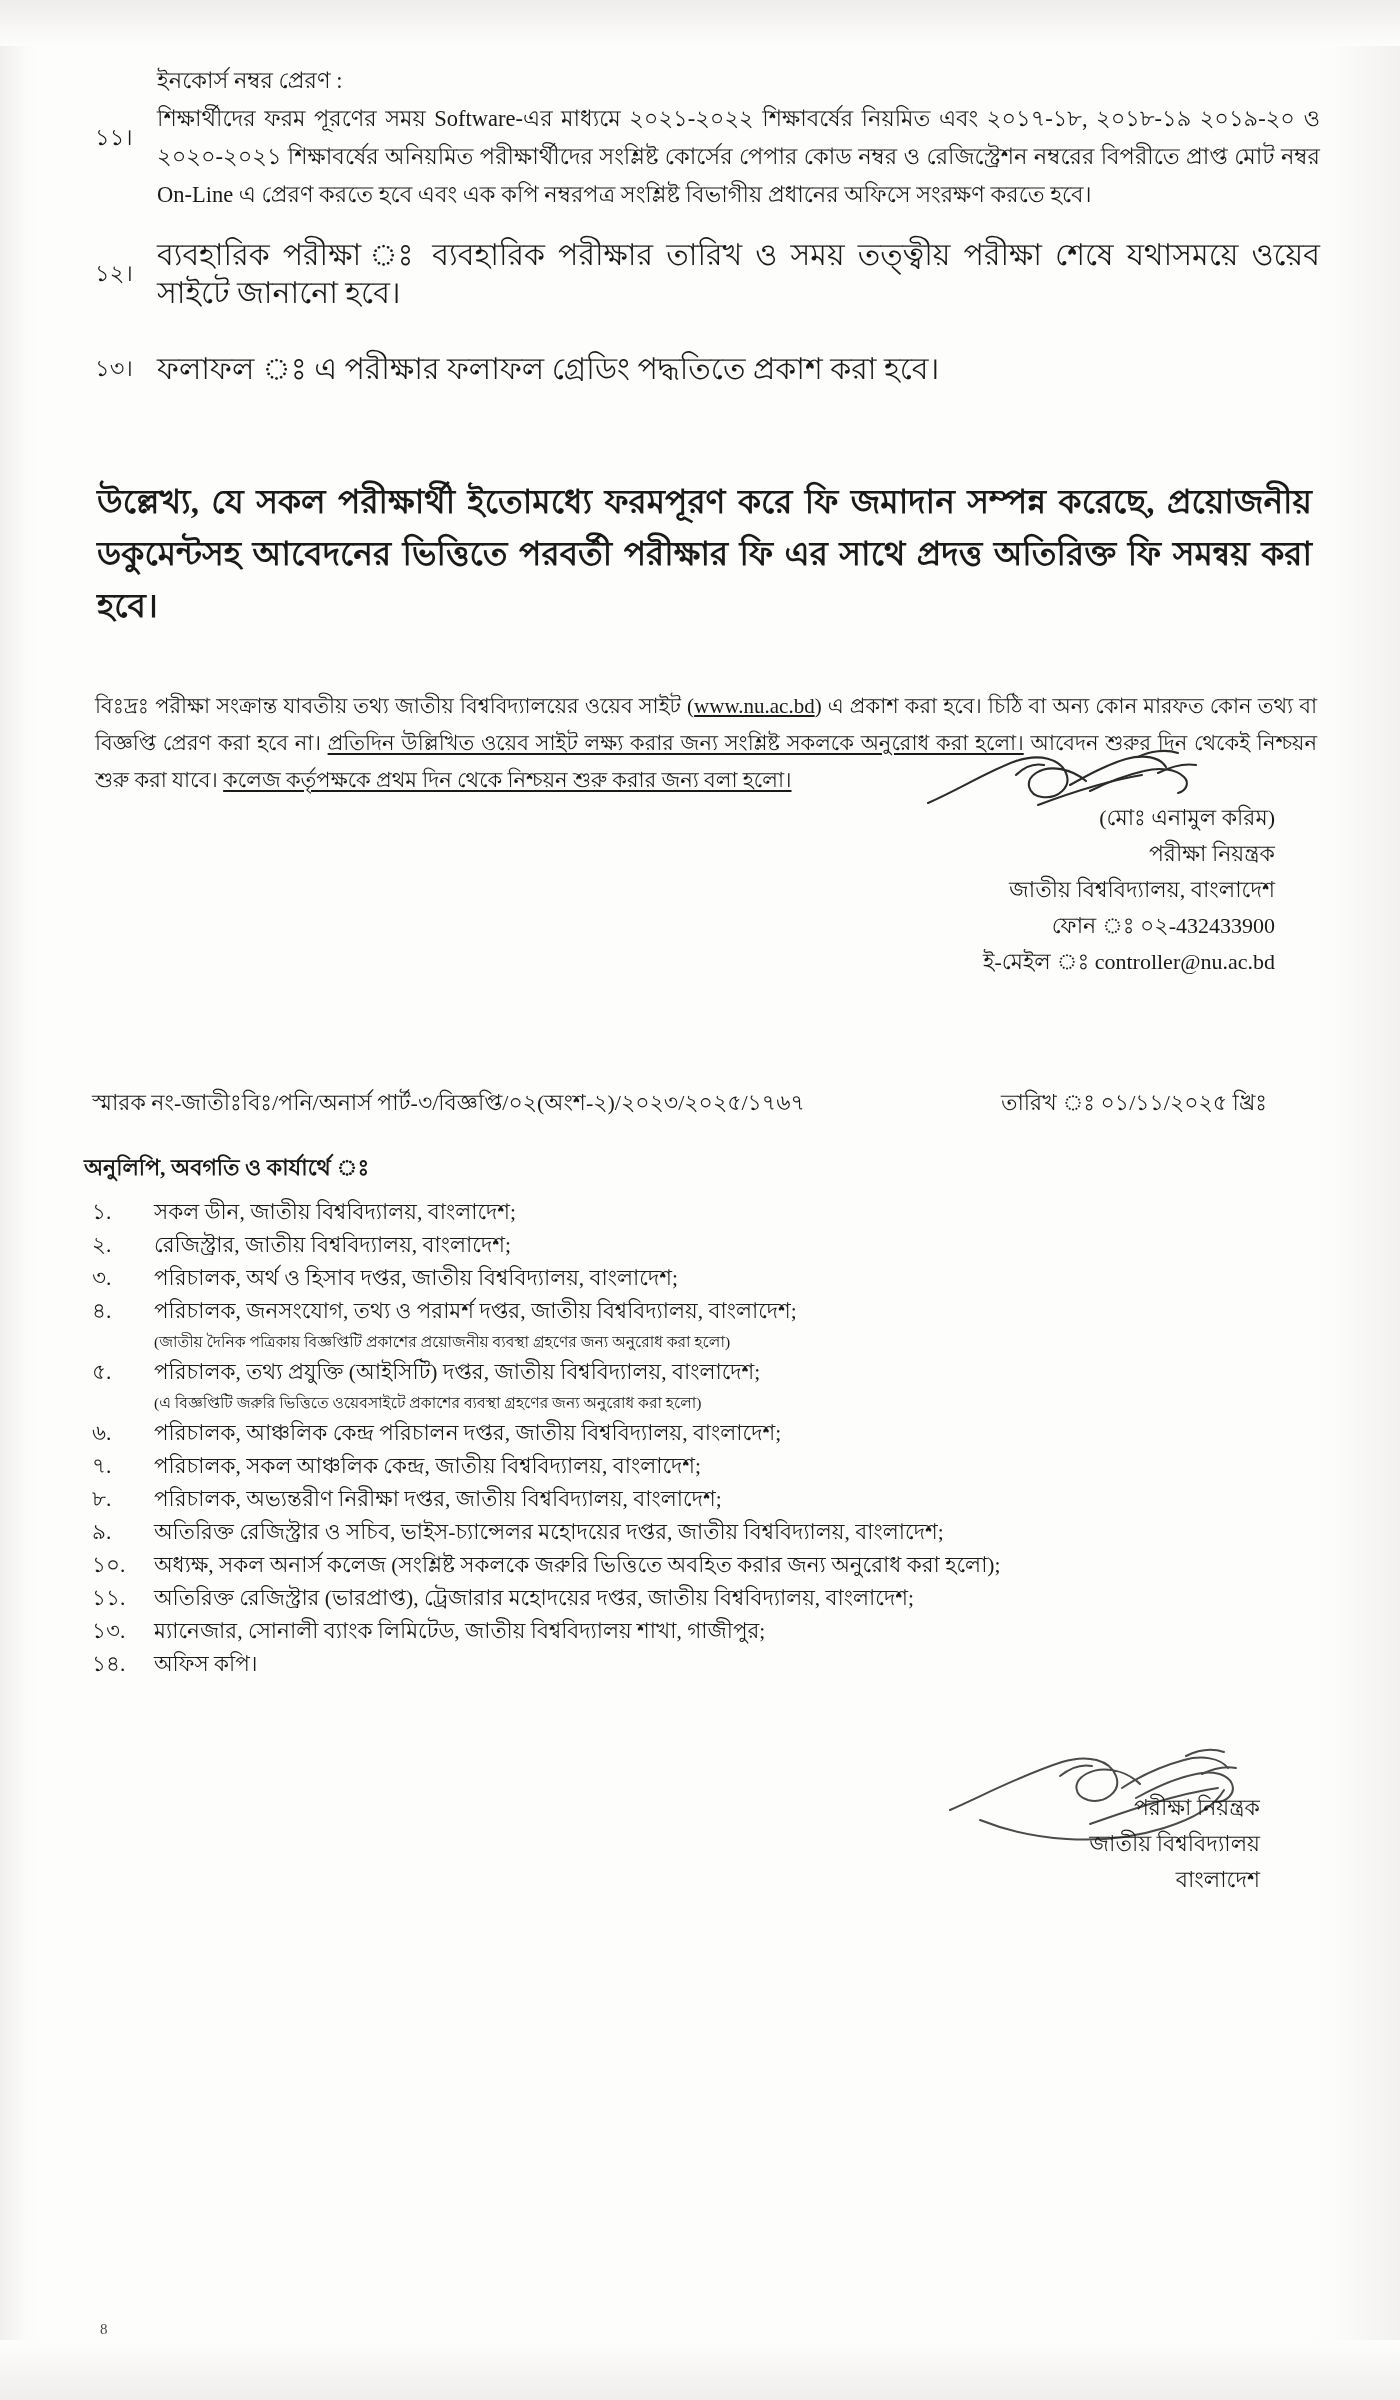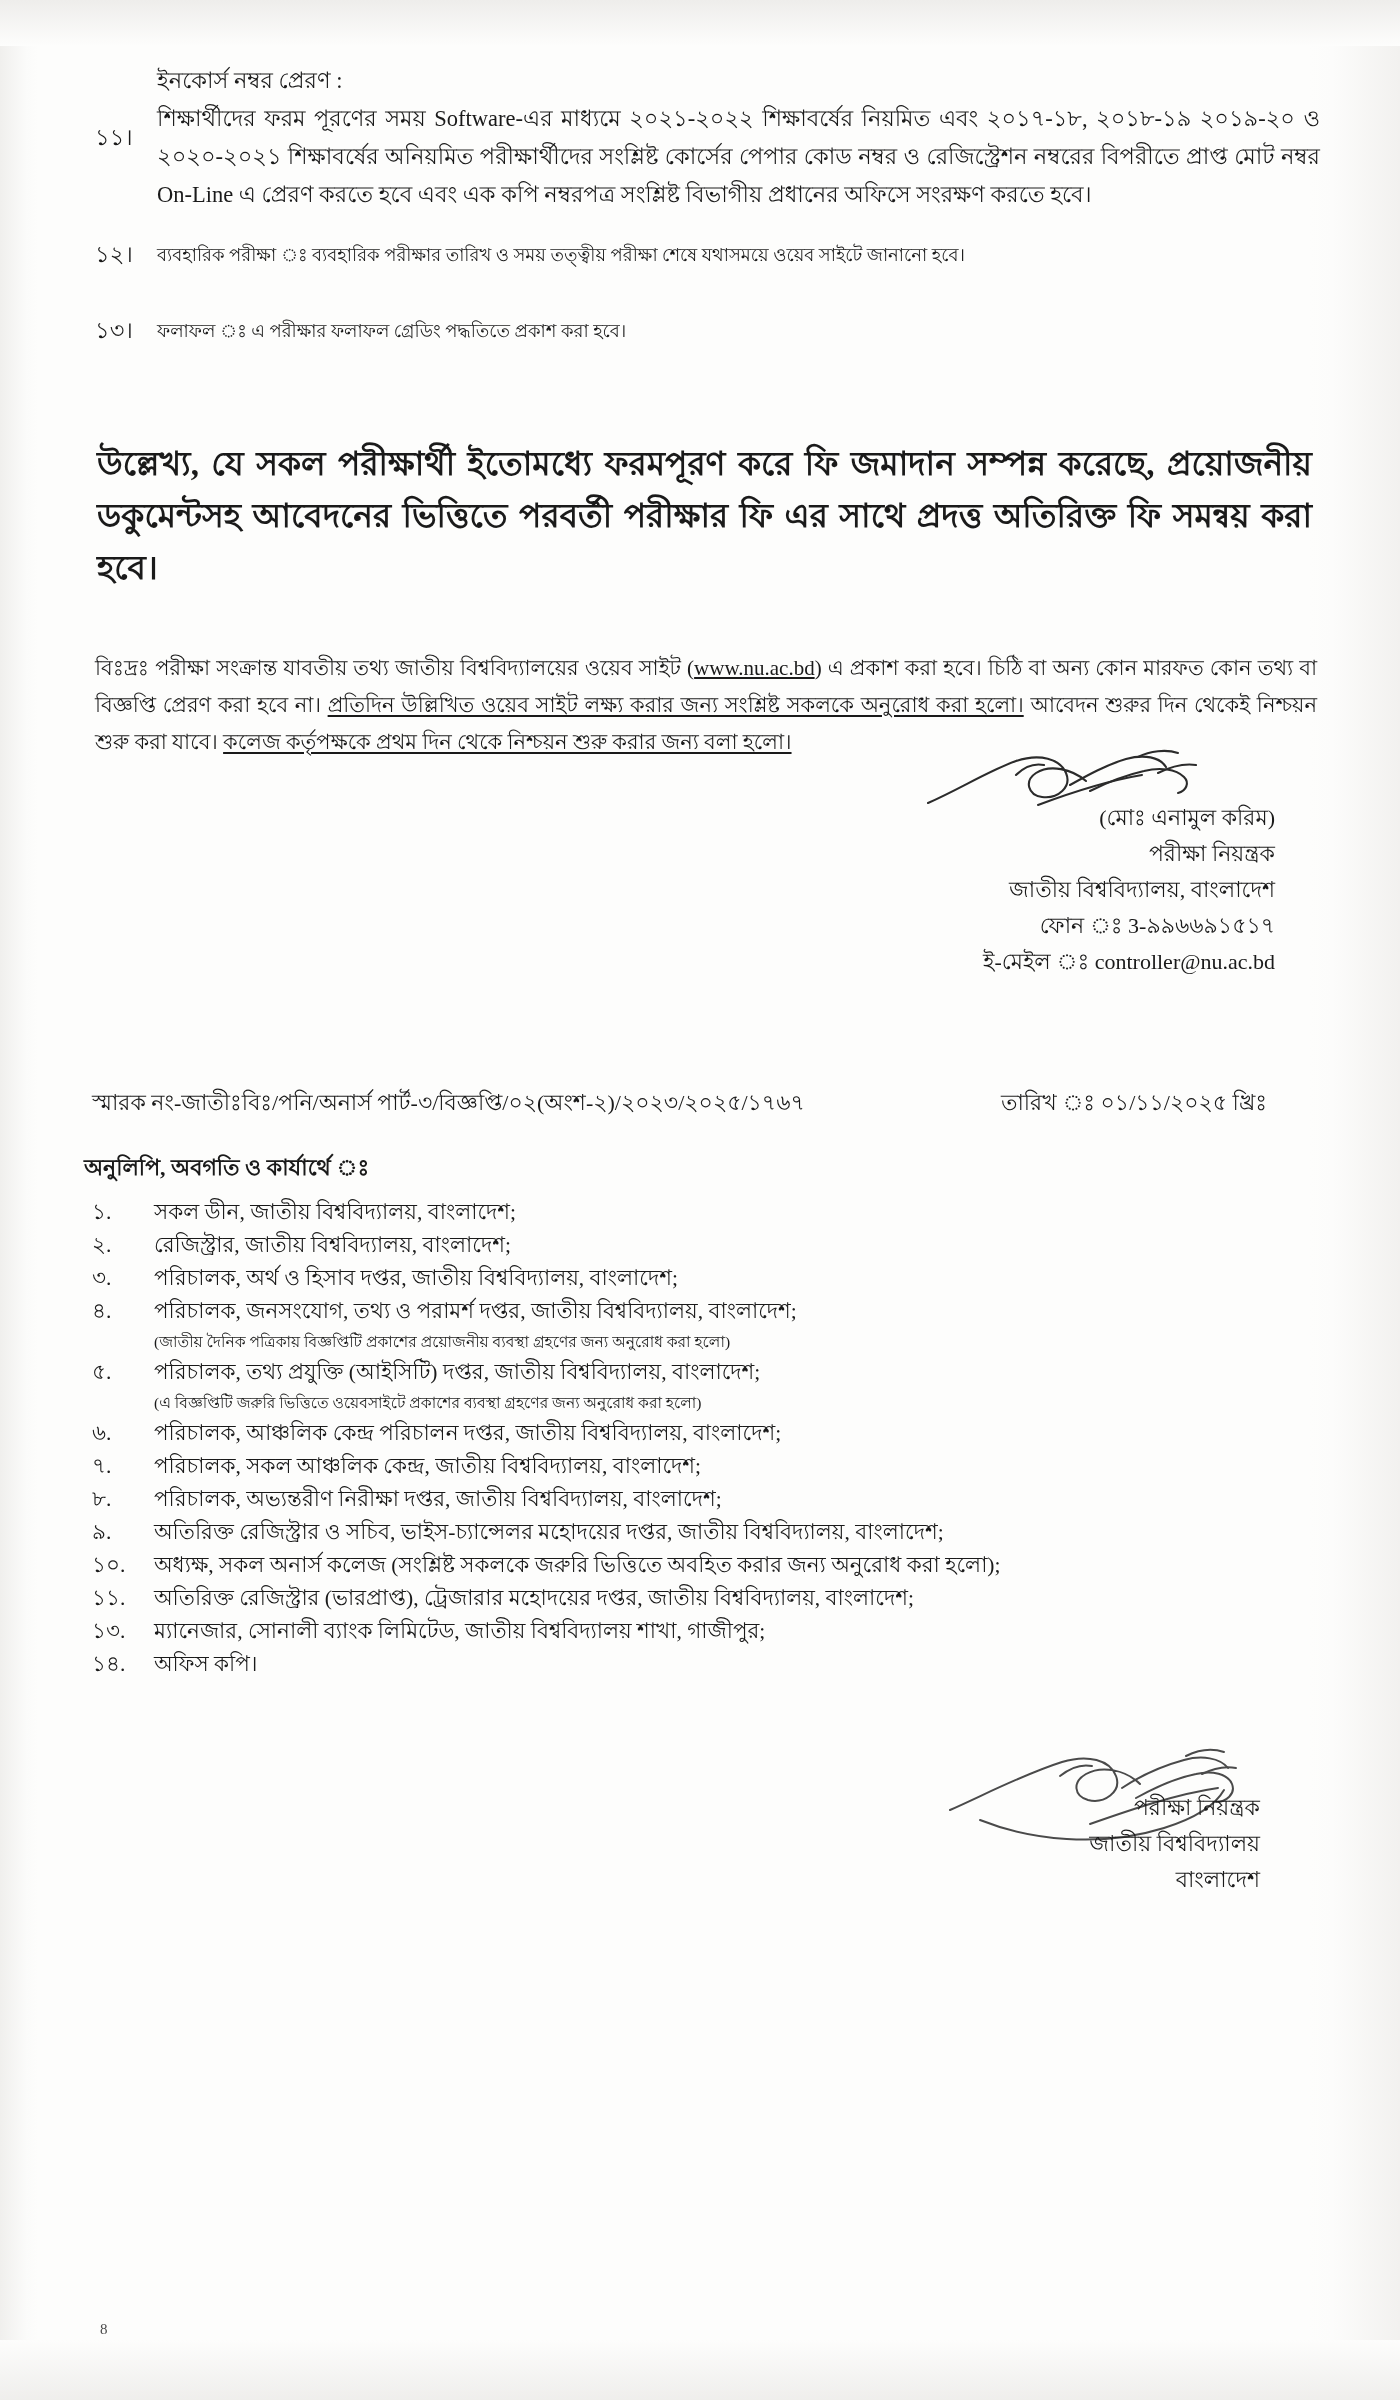--- a/index.html
+++ b/index.html
@@ -76,21 +76,21 @@
     text-align: justify;
     text-justify: inter-word;
     font-family: Liberation Serif, serif;
   }
   .clause-title {
     display: block;
     font-size: 22.5px;
     line-height: 38px;
   }
   .clause-single {
-    font-size: 18px;
+    font-size: 30px;
     line-height: 38px;
   }
 
   .gap-sm { height: 18px; }
   .gap-md { height: 34px; }
   .gap-lg { height: 56px; }
   .gap-xl { height: 84px; }
 
   
   .note-bold {
@@ -256,21 +256,21 @@
       <path d="M238 28 C 250 22, 262 18, 276 20"></path>
       <path d="M96 30 C 104 22, 114 18, 124 20"></path>
       <path d="M118 60 C 150 48, 186 36, 222 30"></path>
     </g>
   </svg>
 
   <div class="sig-block sig-top">
     <span class="sig-line">(মোঃ এনামুল করিম)</span>
     <span class="sig-line">পরীক্ষা নিয়ন্ত্রক</span>
     <span class="sig-line">জাতীয় বিশ্ববিদ্যালয়, বাংলাদেশ</span>
-    <span class="sig-line">ফোন ঃ 3-৯৯৬৬৯১৫১৭</span>
+    <span class="sig-line">ফোন ঃ ০২-432433900</span>
     <span class="sig-line sig-mail">ই-মেইল ঃ controller@nu.ac.bd</span>
   </div>
 
   <div class="memo-row">
     <span class="memo-no">স্মারক নং-জাতীঃবিঃ/পনি/অনার্স পার্ট-৩/বিজ্ঞপ্তি/০২(অংশ-২)/২০২৩/২০২৫/১৭৬৭</span>
     <span class="memo-spacer"></span>
     <span class="memo-date">তারিখ ঃ ০১/১১/২০২৫ খ্রিঃ</span>
   </div>
 
   <div class="copy-head">অনুলিপি, অবগতি ও কার্যার্থে ঃ</div>

